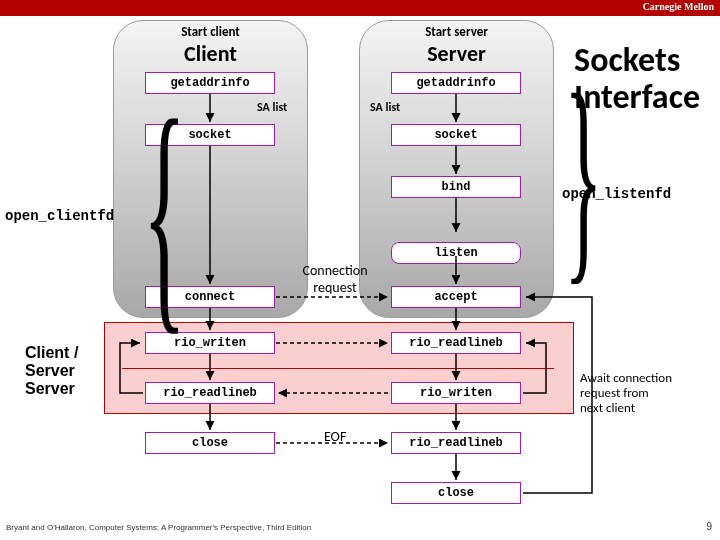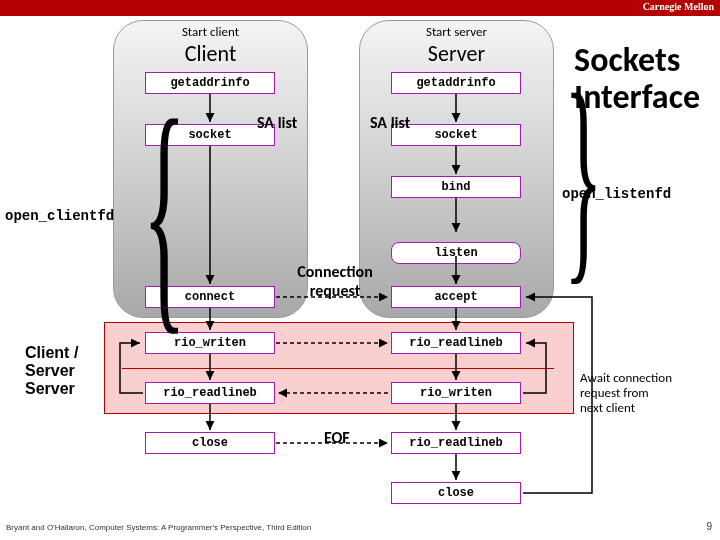--- a/index.html
+++ b/index.html
@@ -27,37 +27,37 @@
   .session-box {
     position: absolute; left: 104px; top: 322px; width: 470px; height: 92px;
     background: #f9cfcf; border: 1.5px solid #b40000;
   }
   .session-line {
     position: absolute; left: 122px; top: 368px; width: 432px; height: 0;
     border-top: 1.5px solid #b40000;
   }
 
   
-  .colhead { position: absolute; text-align: center; width: 195px; font-weight: normal; }
+  .colhead { position: absolute; text-align: center; width: 195px; font-weight: bold; }
   .colhead.small { font-size: 13px; color: #000; font-family: Calibri, Arial, sans-serif; }
   .colhead.big { font-size: 22px; color: #000; font-family: Calibri, Arial, sans-serif; }
 
   
   .pbox {
     position: absolute;
     width: 130px; height: 22px;
     background: #fff; border: 1px solid #a21caf;
     display: flex; align-items: center; justify-content: center;
     font-family: "Courier New", monospace; font-weight: bold; font-size: 12px;
   }
 
   
-  .lbl { position: absolute; font-size: 16px; font-weight: bold; font-family: Calibri, Arial, sans-serif; }
+  .lbl { position: absolute; font-size: 14px; font-weight: normal; font-family: Calibri, Arial, sans-serif; }
   .monolbl { position: absolute; font-family: "Courier New", monospace; font-weight: bold; font-size: 14px; margin-top: 36px; }
-  .salabel { position: absolute; font-size: 16px; font-weight: bold; font-family: Calibri, Arial, sans-serif; margin-top: 13px; }
+  .salabel { position: absolute; font-size: 12px; font-weight: bold; font-family: Calibri, Arial, sans-serif; }
 
   
   svg.arrows { position: absolute; left: 0; top: 0; width: 720px; height: 540px; pointer-events: none; }
 
   
   .brace { position: absolute; font-size: 80px; font-family: Georgia, serif; color: #000; transform: scaleX(0.4); line-height: 0.7; }
 
   
   .sidelabel { position: absolute; font-size: 16px; font-weight: bold; width: 80px; }
   .await { position: absolute; left: 580px; top: 370px; width: 130px; font-size: 13px; font-family: Calibri, Arial, sans-serif; }

